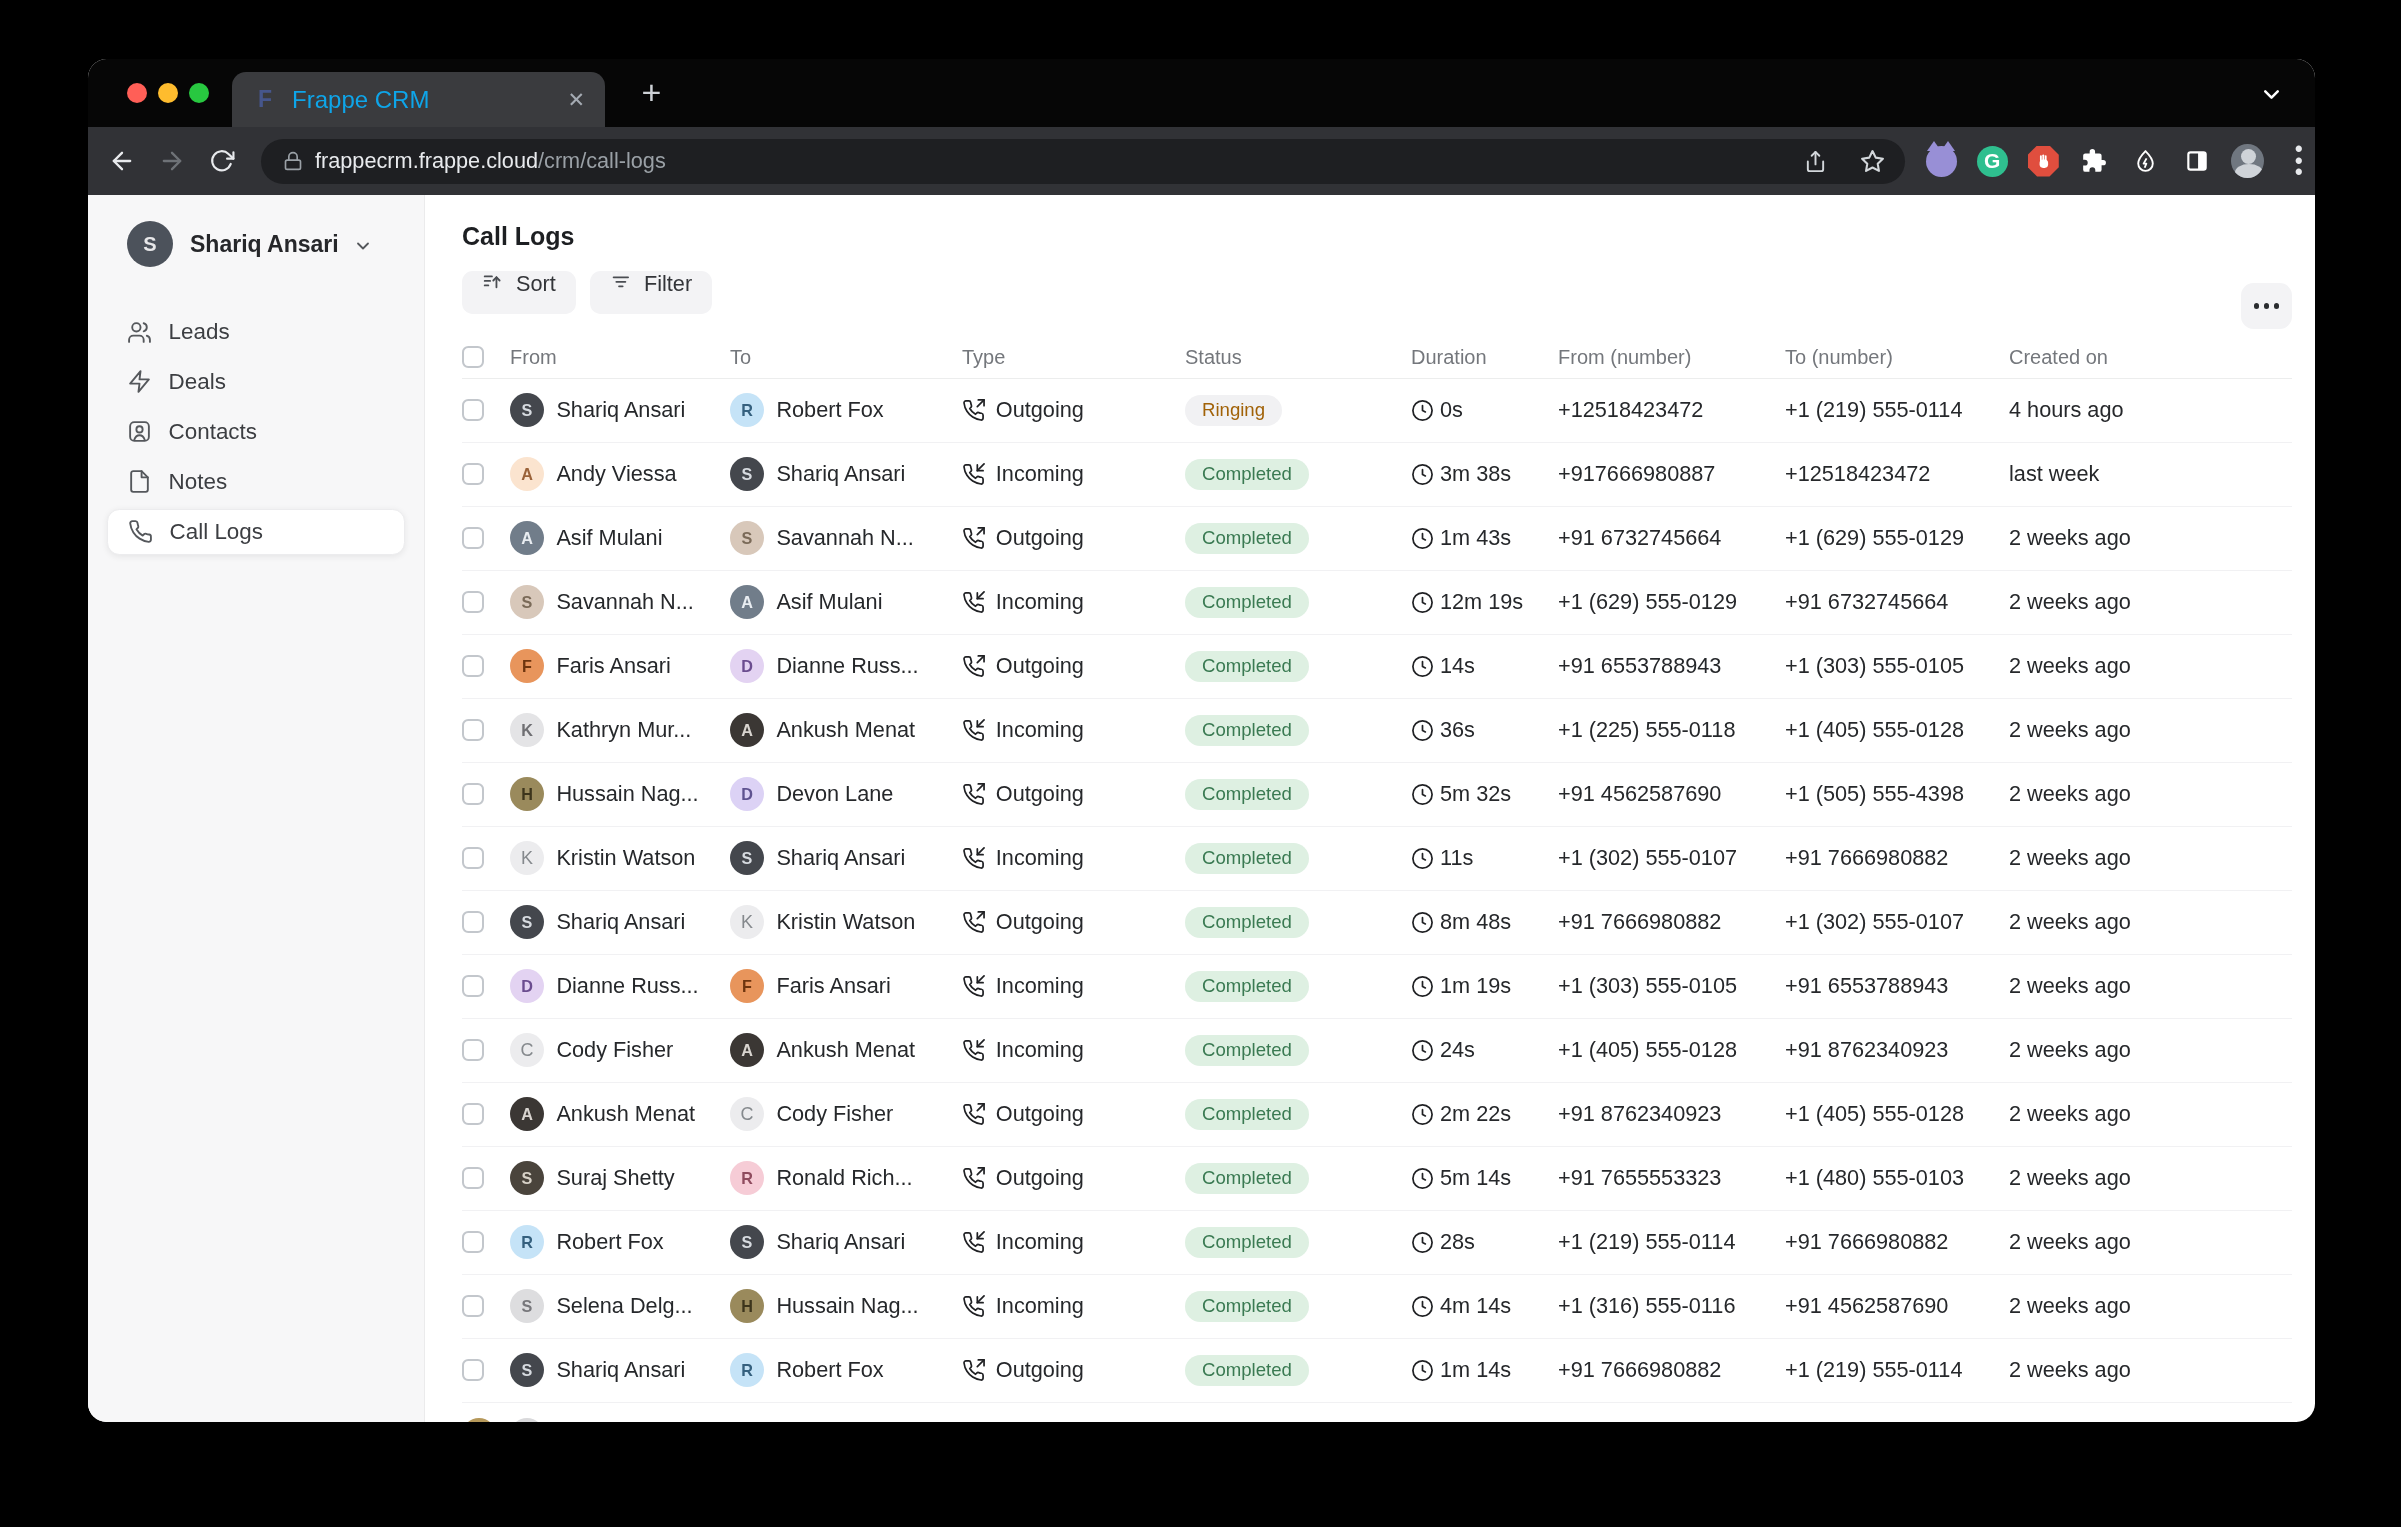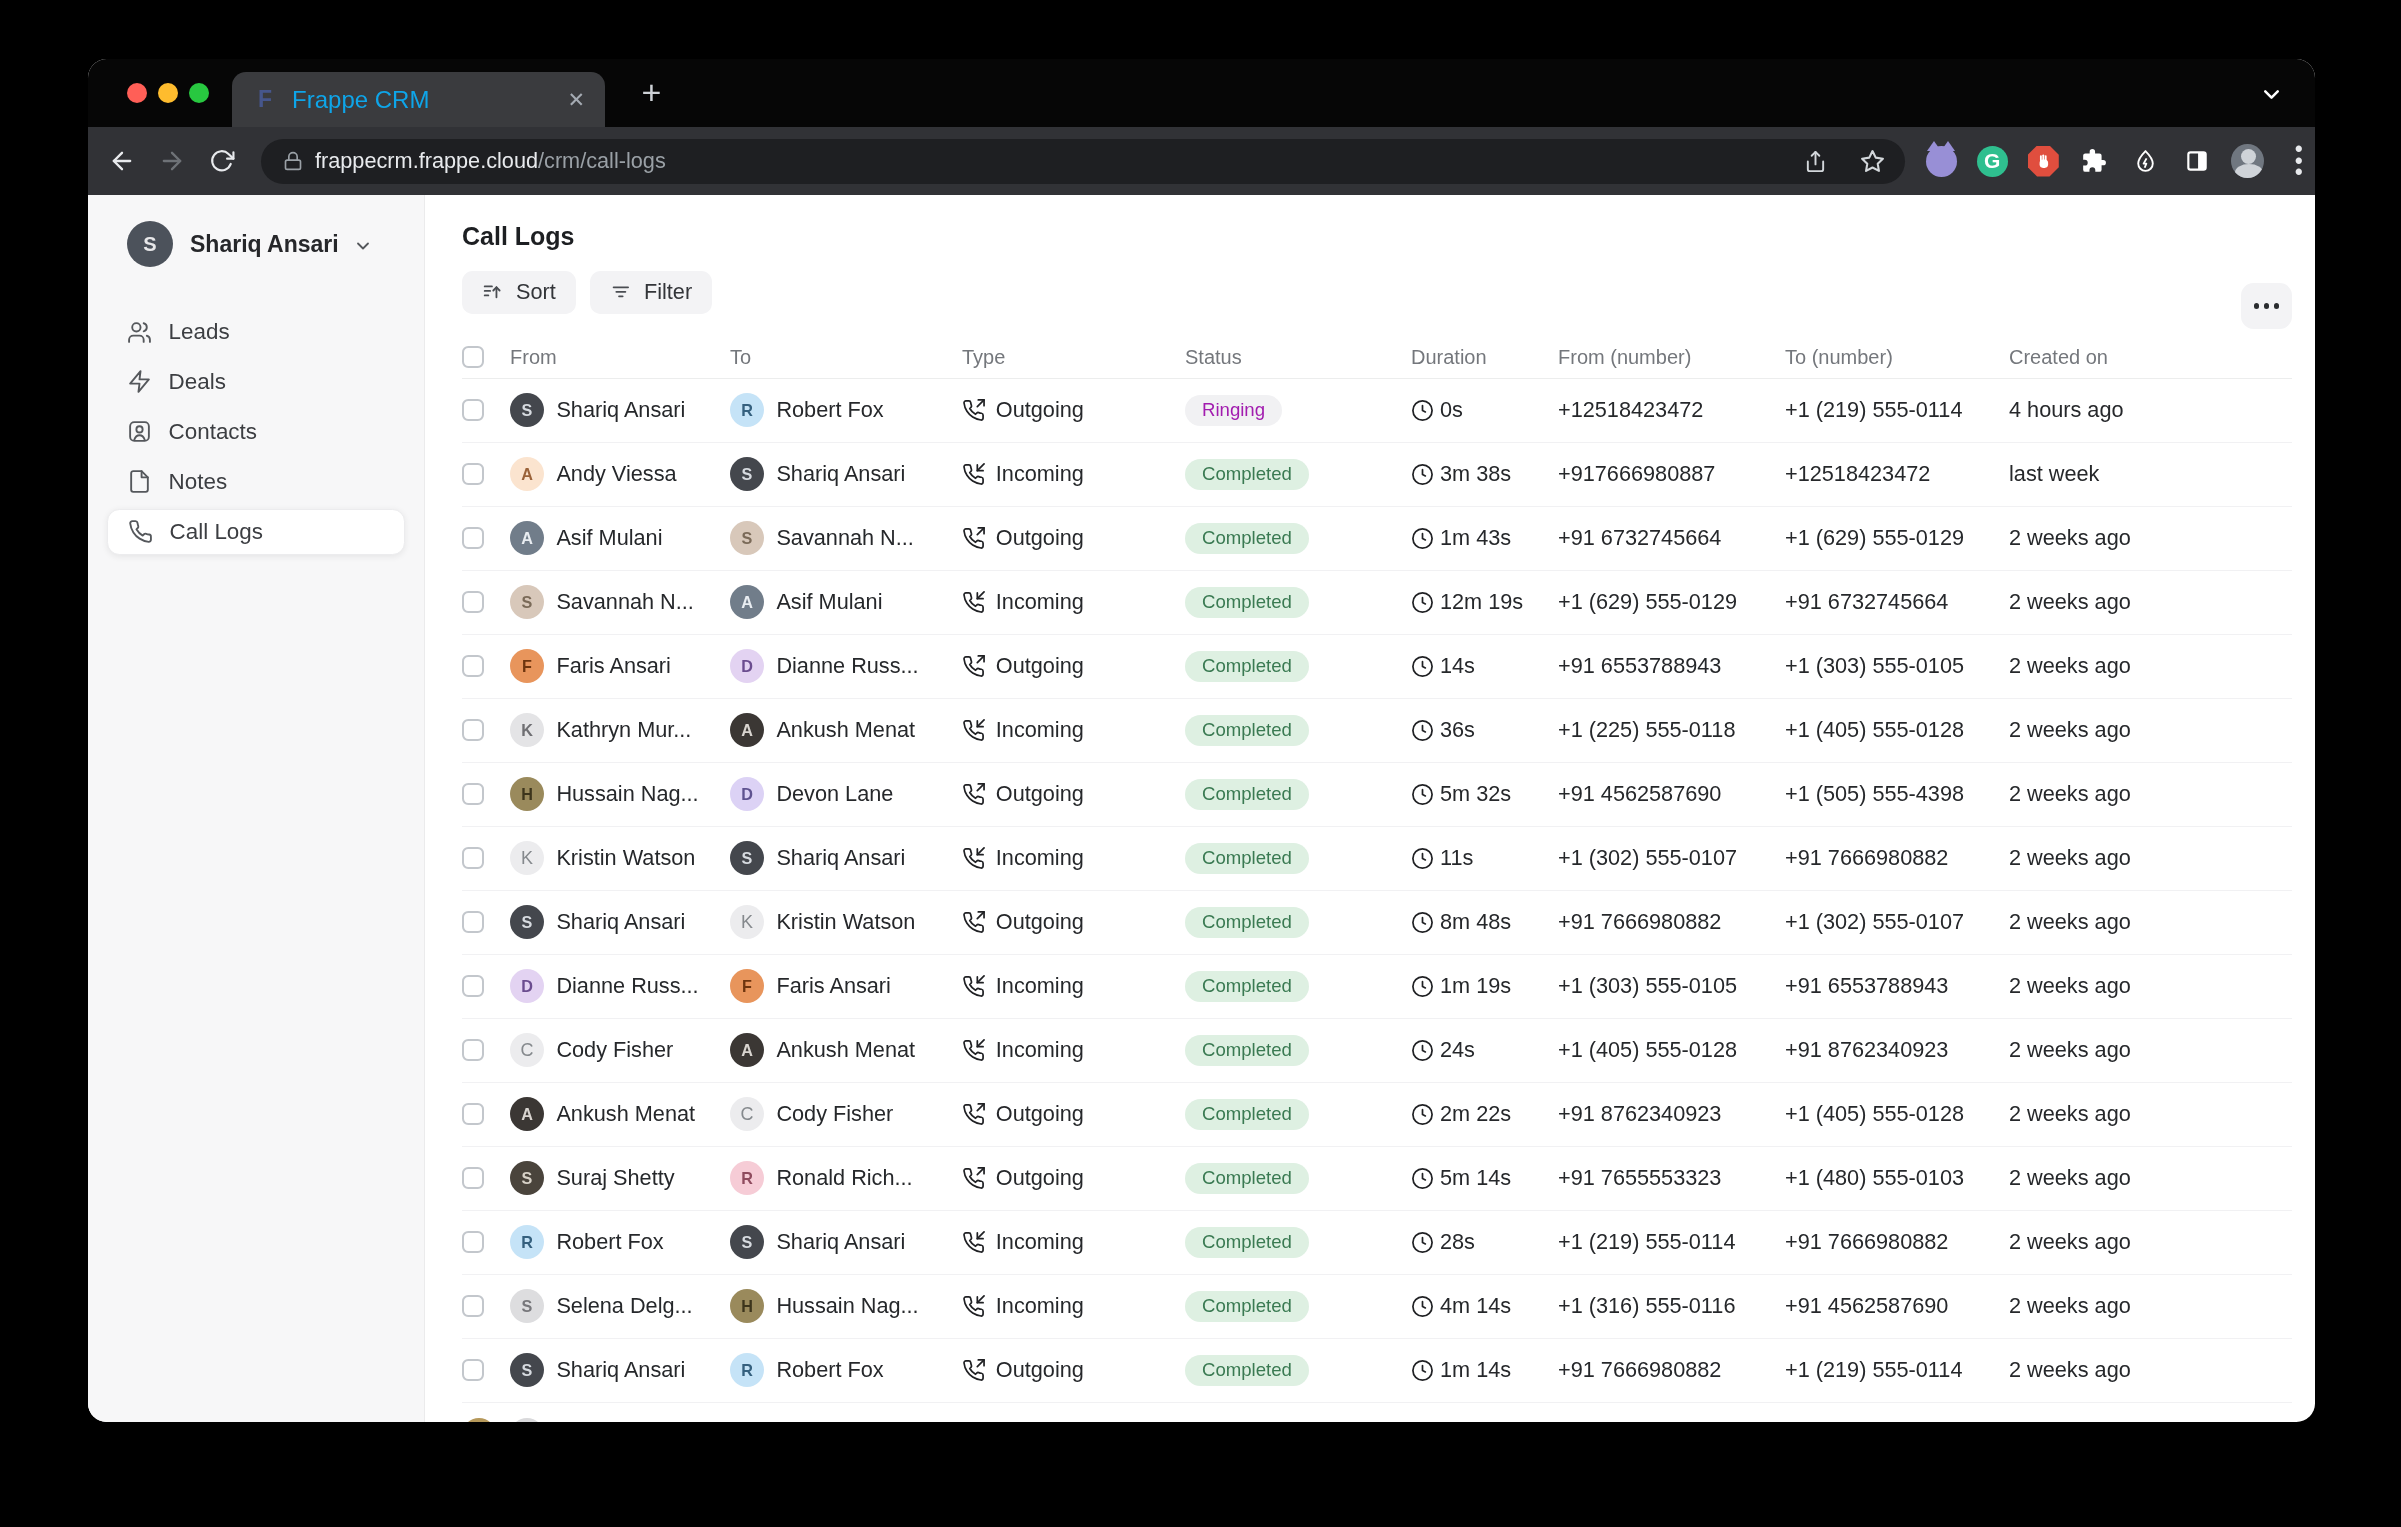--- a/index.html
+++ b/index.html
@@ -57,21 +57,21 @@
   .user-chevron { margin-left:14px; margin-top:3.1px; }
   .nav { margin-top:42px; display:flex; flex-direction:column; gap:3.9px; }
   .nav-item { margin:0 18.6px; height:46px; border-radius:12.4px; display:flex; align-items:center;
               padding-left:20px; gap:17px;text-align:right; }
   .nav-item .label { font-size:22.4px; color:#3c3e42; }
   .nav-item.active { background:#fff; border:0.8px solid #ececee; box-shadow:0 1.5px 6.2px rgba(0,0,0,0.07); }
 
   .main { flex:1; padding:26px 0 0 37px; position:relative; overflow:hidden; }
   .page-title { font-size:25px; font-weight:600; color:#1d1f22; line-height:31px; }
   .controls { margin-top:18.6px; display:flex; gap:14px; align-items:center; }
-  .pillbtn { height:43px; background:#f3f3f5; border-radius:10.8px; display:flex; align-items:center;
+  .pillbtn { height:43px; background:#f3f3f5; border-radius:10.8px; display:flex; 
              gap:12.4px; padding:0 20px; font-size:21.7px; color:#333539; font-weight:500; }
   .more-btn { position:absolute; right:23px; top:88px; width:51px; height:46px; background:#f3f3f5;
               border-radius:12.4px; display:flex; align-items:center; justify-content:center; gap:4.6px; }
   .more-btn i { width:5.4px; height:5.4px; border-radius:50%; background:#2a2c2f; }
 
   .table { margin-top:23px; padding-right:23px; }
   .grid { display:grid; grid-template-columns:48px 220px 232px 223px 226px 147px 227px 224px auto;
           align-items:center; }
   .thead { height:42px; border-bottom:1.5px solid #eceded; font-size:20px; color:#74777c; }
   .row { height:64px; border-bottom:1.5px solid #f1f1f3; font-size:21.7px; color:#26282b; }
@@ -79,21 +79,21 @@
   .checkbox { width:21.7px; height:21.7px; border:2.3px solid #c3c7cc; border-radius:6.2px; background:#fff; }
   .person { display:flex; align-items:center; gap:12.4px; overflow:hidden; white-space:nowrap; }
   .avatar { width:34px; height:34px; border-radius:50%; flex-shrink:0;
             display:flex; align-items:center; justify-content:center; font-size:16.2px; font-weight:600; }
   .avatar.letter { font-weight:500; font-size:18px; }
   .typecell { display:flex; align-items:center; gap:10.8px; }
   .durcell { display:flex; align-items:center; gap:6px; }
   .badge { display:inline-flex; align-items:center; height:31px; padding:0 17px; border-radius:15.5px;
            font-size:18.6px; font-weight:500; }
   .badge.completed { background:#def0e2; color:#3a7a52; }
-  .badge.ringing { background:#f1f1f3; color:#a21caf;text-align:right; }
+  .badge.ringing { background:#f1f1f3; color:#a16207;text-align:right; }
   svg.ic { display:block; }
 </style>
 </head>
 <body>
 
 <div class="window">
 
   <div class="titlebar">
     <div class="traffic">
       <div class="light red"></div>

